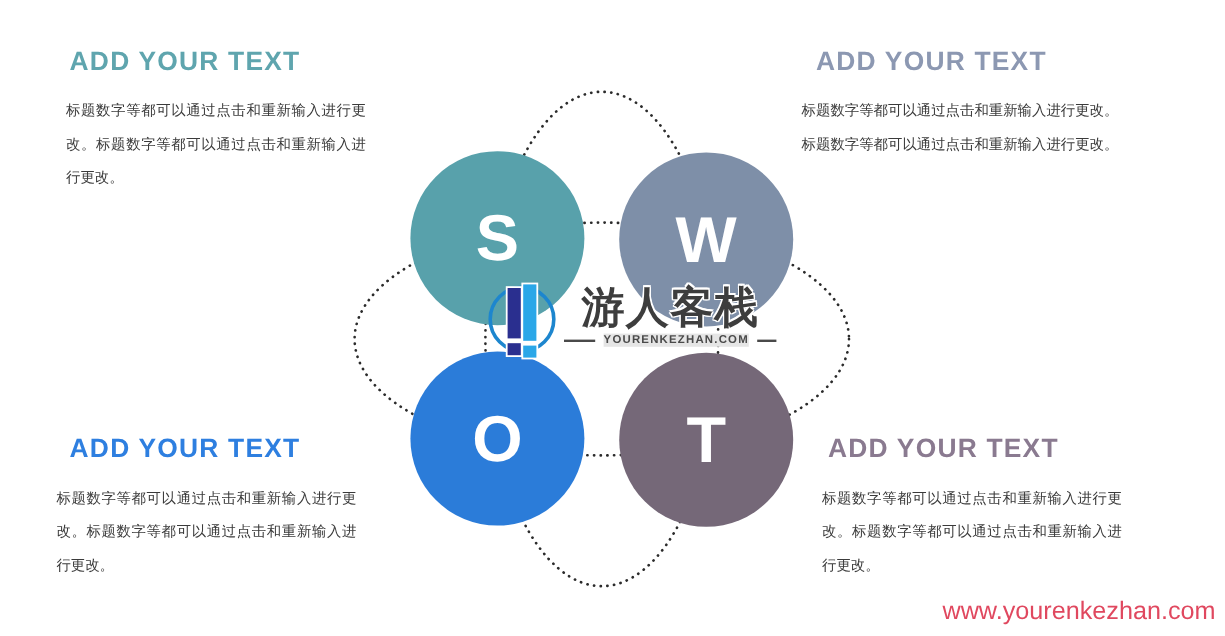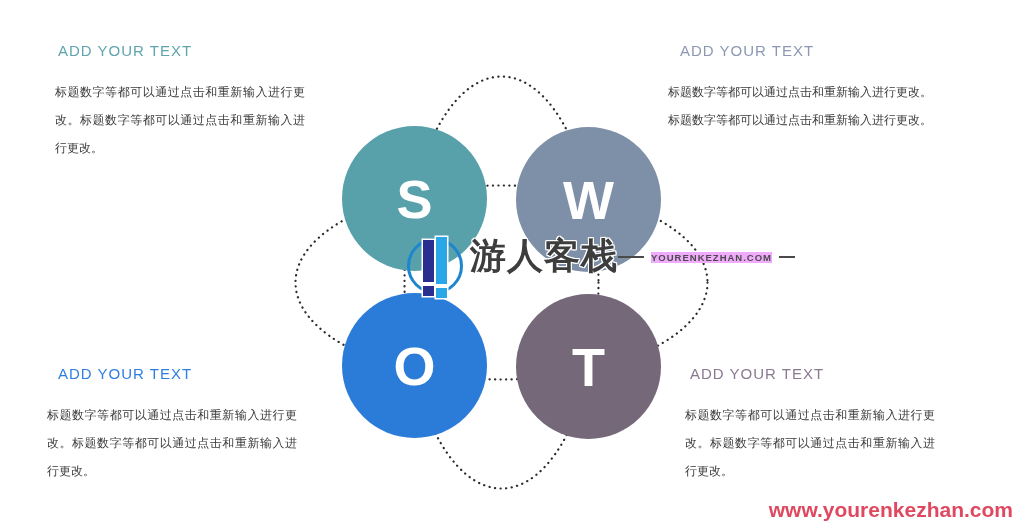--- a/index.html
+++ b/index.html
@@ -30,56 +30,56 @@
   .logo-icon{position:relative;width:58px;height:62px;flex:0 0 auto;}
   .logo-icon .ring{
     position:absolute;left:1px;top:2px;width:50px;height:50px;
     border:3px solid #1d86ce;border-radius:50%;
   }
   .logo-icon .bar{position:absolute;box-shadow:0 0 0 1.5px #ffffff;}
   .logo-icon .bar-dark-top{left:17px;top:4px;width:11px;height:42px;background:#2a2f8f;}
   .logo-icon .bar-dark-dot{left:17px;top:50px;width:11px;height:10px;background:#2a2f8f;}
   .logo-icon .bar-light-top{left:30px;top:1px;width:11px;height:47px;background:#2aa7e8;}
   .logo-icon .bar-light-dot{left:30px;top:52px;width:11px;height:10px;background:#2aa7e8;}
-  .logo-textcol{margin-left:6px;display:flex;flex-direction:row;align-items:center;justify-content:flex-end;}
+  .logo-textcol{margin-left:6px;display:flex;flex-direction:column;align-items:center;justify-content:flex-end;}
   .logo-name{
     font-size:36px;font-weight:bold;color:#3d3d3d;letter-spacing:1px;line-height:40px;
     text-shadow:1px 0 0 #fff,-1px 0 0 #fff,0 1px 0 #fff,0 -1px 0 #fff,
                 1px 1px 0 #fff,-1px -1px 0 #fff,1px -1px 0 #fff,-1px 1px 0 #fff;
   }
   .logo-sub{display:flex;align-items:center;margin-top:2px;}
   .logo-sub .dash{height:2px;background:#4a4a4a;display:inline-block;}
   .logo-sub .dash-l{width:26px;margin-right:7px;}
   .logo-sub .dash-r{width:16px;margin-left:7px;}
   .logo-domain{
     font-size:9.5px;font-weight:bold;color:#4a4a4a;letter-spacing:1px;
-    background:#f0abfc;
+    background:#e5e5e5;
   }
   
   .text-block{position:absolute;z-index:2;}
   .tb-title{
-    margin:0 0 16px 0;font-size:15px;font-weight:normal;letter-spacing:1px;
+    margin:0 0 16px 0;font-size:22px;font-weight:bold;letter-spacing:1px;
     line-height:22px;white-space:nowrap;
   }
   .tb-body{
     margin:0;font-size:12px;line-height:28px;color:#3a3a3a;
     text-align:justify;
   }
   .block-tl{left:55px;top:40px;width:250px;}
   .block-tl .tb-title{margin-left:3px;}
   .block-tr{left:668px;top:40px;width:264px;}
   .block-tr .tb-title{margin-left:12px;}
   .block-bl{left:47px;top:363px;width:250px;}
   .block-bl .tb-title{margin-left:11px;}
   .block-br{left:685px;top:363px;width:250px;}
   .block-br .tb-title{margin-left:5px;}
   
   .watermark{
     position:absolute;right:8px;top:498px;z-index:4;
-    font-size:21px;font-weight:bold;text-decoration:none;
+    font-size:21px;font-weight:normal;text-decoration:none;
     font-family:"Liberation Sans", sans-serif;
   }
 </style>
 </head>
 <body>
 
 <div class="slide">
 
   <svg class="petals" viewBox="0 0 1021 530" xmlns="http://www.w3.org/2000/svg">
     <ellipse cx="501.5" cy="282.5" rx="97" ry="206" fill="none" stroke="#2b2b2b" stroke-width="2.2" stroke-dasharray="0.2 5.4" stroke-linecap="round"></ellipse>

